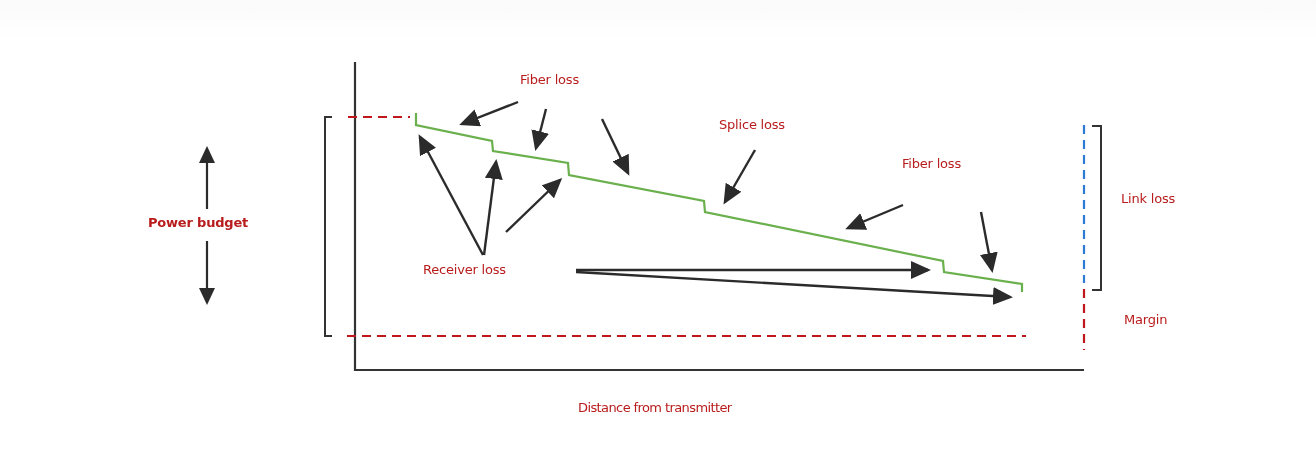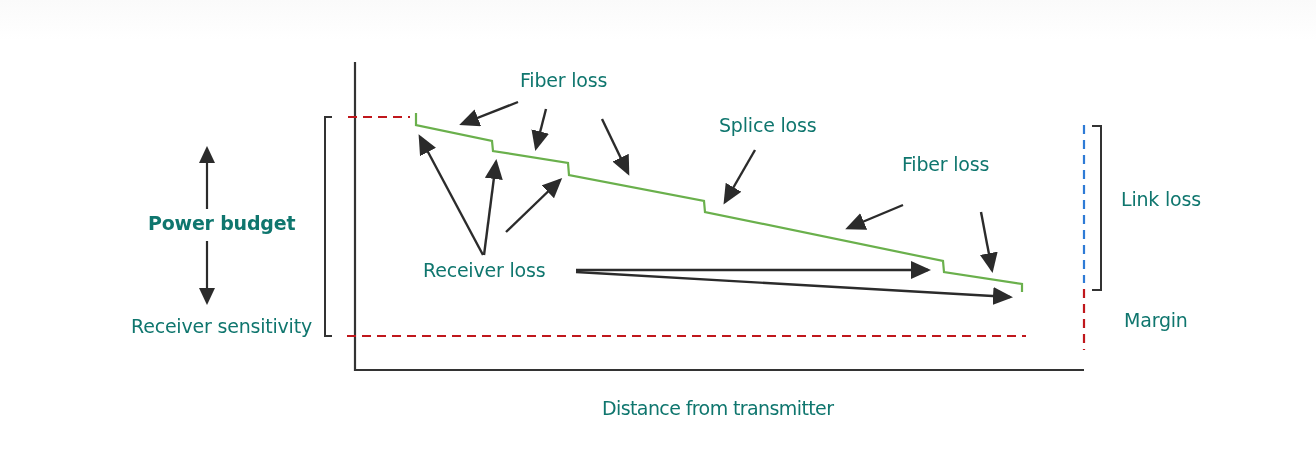--- a/index.html
+++ b/index.html
@@ -4,21 +4,21 @@
   <style>
     html, body { margin: 0; padding: 0; }
     body {
       width: 1316px; height: 476px; overflow: hidden;
       background: linear-gradient(to bottom, #fafafa 0px, #fdfdfd 25px, #ffffff 40px, #ffffff 100%);
       font-family: "DejaVu Sans", "Liberation Sans", sans-serif;
       position: relative;
     }
     #diagram { position: absolute; left: 0; top: 0; width: 1316px; height: 476px; }
     .lbl {
-      position: absolute; font-size: 19px; color: #0f766e;
+      position: absolute; font-size: 13px; color: #b91c1c;
       white-space: nowrap; letter-spacing: -0.2px; line-height: 20px; text-align: right;
     }
   </style>
 </head>
 <body>
 
 <div id="diagram">
   <svg width="1316" height="476" viewBox="0 0 1316 476">
     <defs>
       <marker id="ah" markerWidth="10" markerHeight="10" refX="8" refY="5" orient="auto" markerUnits="userSpaceOnUse" viewBox="0 0 10 10">
@@ -70,21 +70,20 @@
       <line x1="483" y1="255" x2="420" y2="137" stroke="#2b2b2b" stroke-width="2.4" marker-end="url(#ahL)"></line>
       <line x1="484" y1="255" x2="496" y2="162" stroke="#2b2b2b" stroke-width="2.4" marker-end="url(#ahL)"></line>
       <line x1="506" y1="232" x2="560" y2="180" stroke="#2b2b2b" stroke-width="2.4" marker-end="url(#ahL)"></line>
       <line x1="576" y1="270" x2="928" y2="270" stroke="#2b2b2b" stroke-width="2.4" marker-end="url(#ahL)"></line>
       <line x1="576" y1="272" x2="1010" y2="297" stroke="#2b2b2b" stroke-width="2.4" marker-end="url(#ahL)"></line>
     </g>
   </svg>
 
   
   <div class="lbl" style="left:148px; top:213px;font-weight:bold;">Power budget</div>
-  <div class="lbl" style="left:131px; top:316px;">Receiver sensitivity</div>
   <div class="lbl" style="left:520px; top:70px;">Fiber loss</div>
   <div class="lbl" style="left:719px; top:115px;">Splice loss</div>
   <div class="lbl" style="left:902px; top:154px;">Fiber loss</div>
   <div class="lbl" style="left:423px; top:260px;">Receiver loss</div>
   <div class="lbl" style="left:1121px; top:189px;">Link loss</div>
   <div class="lbl" style="left:1124px; top:310px;">Margin</div>
-  <div class="lbl" style="left:602px; top:398px; letter-spacing:-0.6px;">Distance from transmitter</div>
+  <div class="lbl" style="left:578px; top:398px; letter-spacing:-0.6px;">Distance from transmitter</div>
 </div>
 
 </body></html>

